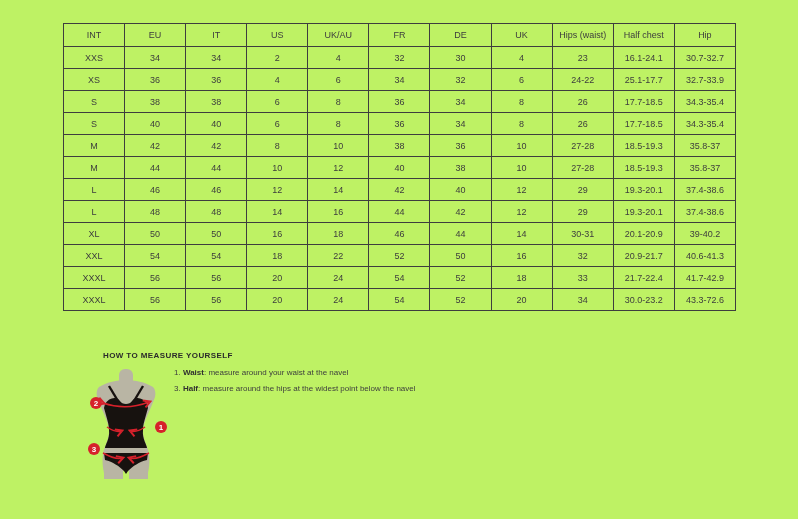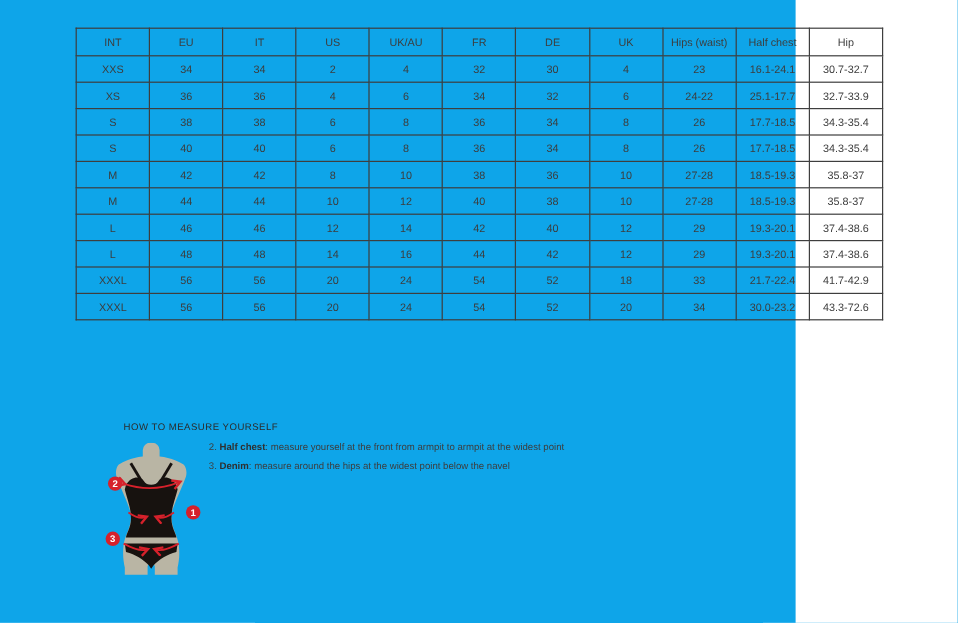--- a/index.html
+++ b/index.html
@@ -4,21 +4,21 @@
 <style>
   * { box-sizing: border-box; }
   html, body { margin: 0; padding: 0; }
   body {
     width: 798px; height: 519px;
     background: #ffffff;
     font-family: "Liberation Sans", sans-serif;
     color: #3d3d3d;
     overflow: hidden;
   }
-  .stage { position: relative; width: 663px; height: 519px; background: #0ea5e9; }
+  .stage { position: relative; width: 798px; height: 519px; background: #bef264; }
 
   
   table.size-table {
     position: absolute; left: 63px; top: 23px;
     width: 673px;
     border-collapse: collapse;
     table-layout: fixed;
   }
   table.size-table th, table.size-table td {
     border: 1px solid #3e3e3e;
@@ -30,21 +30,21 @@
     padding: 0;
     height: 22px;
     white-space: nowrap;
     overflow: hidden;
   }
   table.size-table thead th { height: 23px; }
 
   
   .measure-title {
     position: absolute; left: 63px; top: 351px;
-    font-size: 8px; font-weight: normal;
+    font-size: 8px; font-weight: bold;
     letter-spacing: 0.4px;
     color: #2b2b2b;
     padding-left: 40px;
   }
   ol.steps {
     position: absolute; left: 174px; top: 368px;
     margin: 0; padding: 0;
     list-style: none;
     font-size: 8px; line-height: 9px; color: #3d3d3d;
   }
@@ -182,20 +182,46 @@
           <td>48</td>
           <td>48</td>
           <td>14</td>
           <td>16</td>
           <td>44</td>
           <td>42</td>
           <td>12</td>
           <td>29</td>
           <td>19.3-20.1</td>
           <td>37.4-38.6</td>
+        </tr>
+        <tr>
+          <td>XL</td>
+          <td>50</td>
+          <td>50</td>
+          <td>16</td>
+          <td>18</td>
+          <td>46</td>
+          <td>44</td>
+          <td>14</td>
+          <td>30-31</td>
+          <td>20.1-20.9</td>
+          <td>39-40.2</td>
+        </tr>
+        <tr>
+          <td>XXL</td>
+          <td>54</td>
+          <td>54</td>
+          <td>18</td>
+          <td>22</td>
+          <td>52</td>
+          <td>50</td>
+          <td>16</td>
+          <td>32</td>
+          <td>20.9-21.7</td>
+          <td>40.6-41.3</td>
         </tr>
         <tr>
           <td>XXXL</td>
           <td>56</td>
           <td>56</td>
           <td>20</td>
           <td>24</td>
           <td>54</td>
           <td>52</td>
           <td>18</td>
@@ -286,17 +312,17 @@
       <circle class="accent-fill" cx="85" cy="58" r="6"></circle>
       <text class="badge-num" x="85" y="61">1</text>
     </g>
     <g>
       <circle class="accent-fill" cx="18" cy="80" r="6"></circle>
       <text class="badge-num" x="18" y="83">3</text>
     </g>
   </svg>
 
   <ol class="steps">
-      <li>2. <b>Half chest</b>: measure yourself at the front from armpit to armpit at the widest point</li>
-      <li>3. <b>Denim</b>: measure around the hips at the widest point below the navel</li>
+      <li>1. <b>Waist</b>: measure around your waist at the navel</li>
+      <li>3. <b>Half</b>: measure around the hips at the widest point below the navel</li>
     </ol>
 
 </div>
 
 </body></html>

